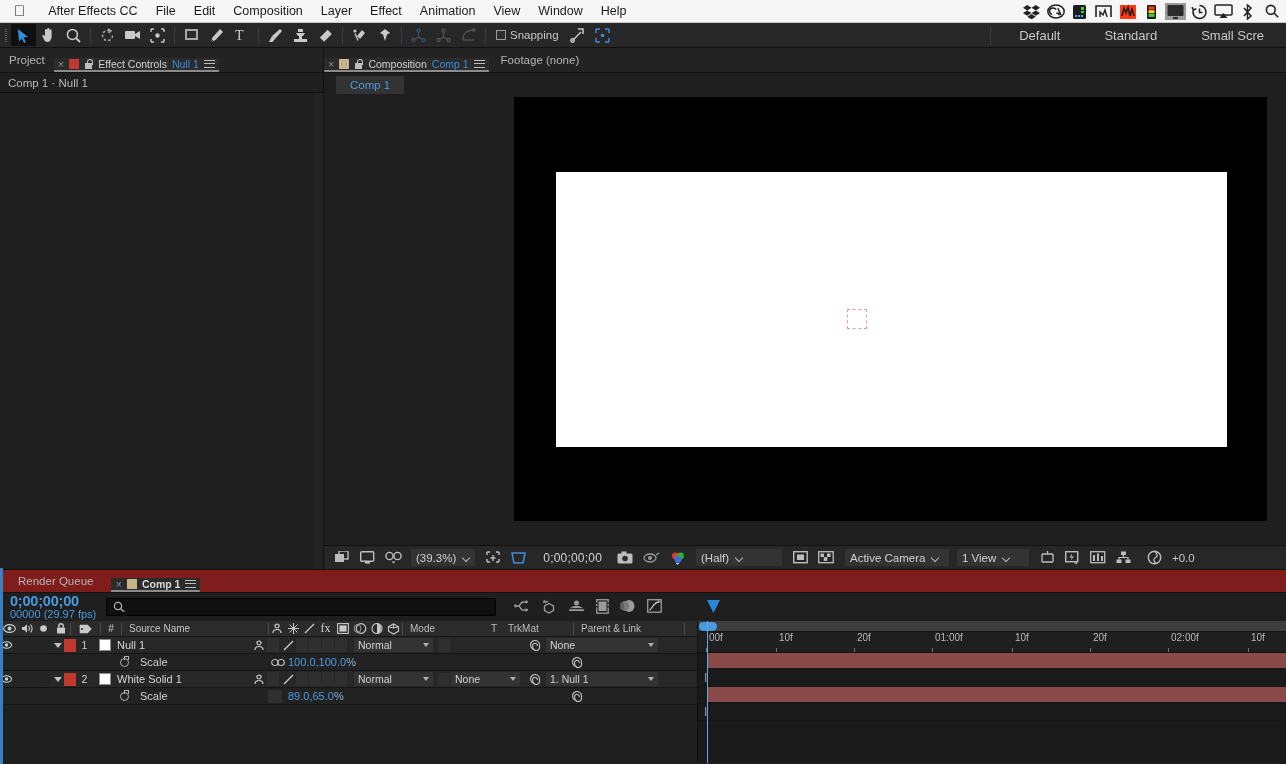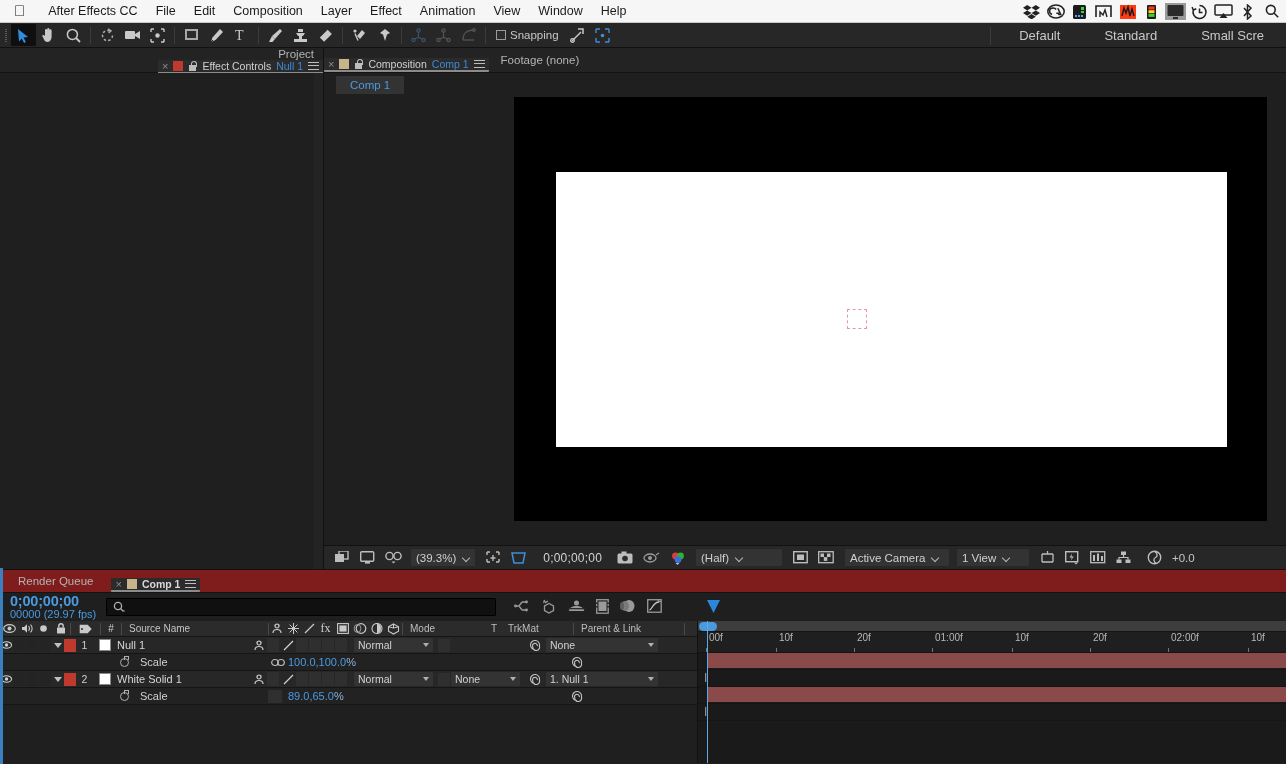--- a/index.html
+++ b/index.html
@@ -64,21 +64,21 @@
     position: absolute; right: 0; top: 0; height: 25px; display: flex; align-items: center;
   }
   .wsbar .sep { width: 1px; height: 18px; background: #3c3c3c; margin-right: 6px;}
   .ws { color: #c8c8c8; font-size: 13px; padding: 0 22px; white-space: nowrap; }
 
   
   .main { display: flex; height: 521px; width: 100%; }
 
   
   .leftpanel { width: 324px; background: #1f1f1f; border-right: 1px solid #111; display: flex; flex-direction: column; }
-  .tabrow { height: 25px; display: flex; align-items: flex-end; background: #232323; border-bottom:1px solid #131313;flex-direction:column;}
+  .tabrow { height: 25px; display: flex; align-items: flex-end; background: #232323; border-bottom:1px solid #131313;}
   .tab {
     height: 24px; display: flex; align-items: center; gap: 5px;
     padding: 0 9px; font-size: 11.5px; color: #b4b4b4; white-space: nowrap;
   }
   .tab.sel { background: #2b2b2b; border-bottom: 2px solid #8b8b8b; color: #d0d0d0; }
   .tab .x { color: #8d8d8d; font-size: 11px; }
   .swatch { width: 10px; height: 10px; display:inline-block; }
   .lockico { width: 9px; height: 11px; position: relative; display:inline-block; }
   .lockico::before { content:''; position:absolute; left:1px; top:4px; width:7px; height:6px; background:#bdbdbd; }
   .lockico::after { content:''; position:absolute; left:2.5px; top:0px; width:4px; height:5px; border:1.3px solid #bdbdbd; border-bottom:none; border-radius:3px 3px 0 0; }
@@ -423,20 +423,23 @@
         <span class="swatch" id="lp-swatch" style="background: rgb(192, 57, 47);"></span>
         <span class="lockico"></span>
         <span>Effect Controls</span>
         <span class="accent">Null 1</span>
         <span class="hamb">
             <i></i>
             <i></i>
             <i></i>
           </span>
       </span>
+    </div>
+    <div class="subbar">
+      <span>Comp 1 · Null 1</span>
     </div>
     <div class="ecbody"></div>
   </div>
 
   <div class="comppanel">
     <div class="comptabs">
       <span class="tab sel">
         <span class="x">×</span>
         <span class="swatch" id="cp-swatch" style="background: rgb(200, 180, 138);"></span>
         <span class="lockico"></span>

